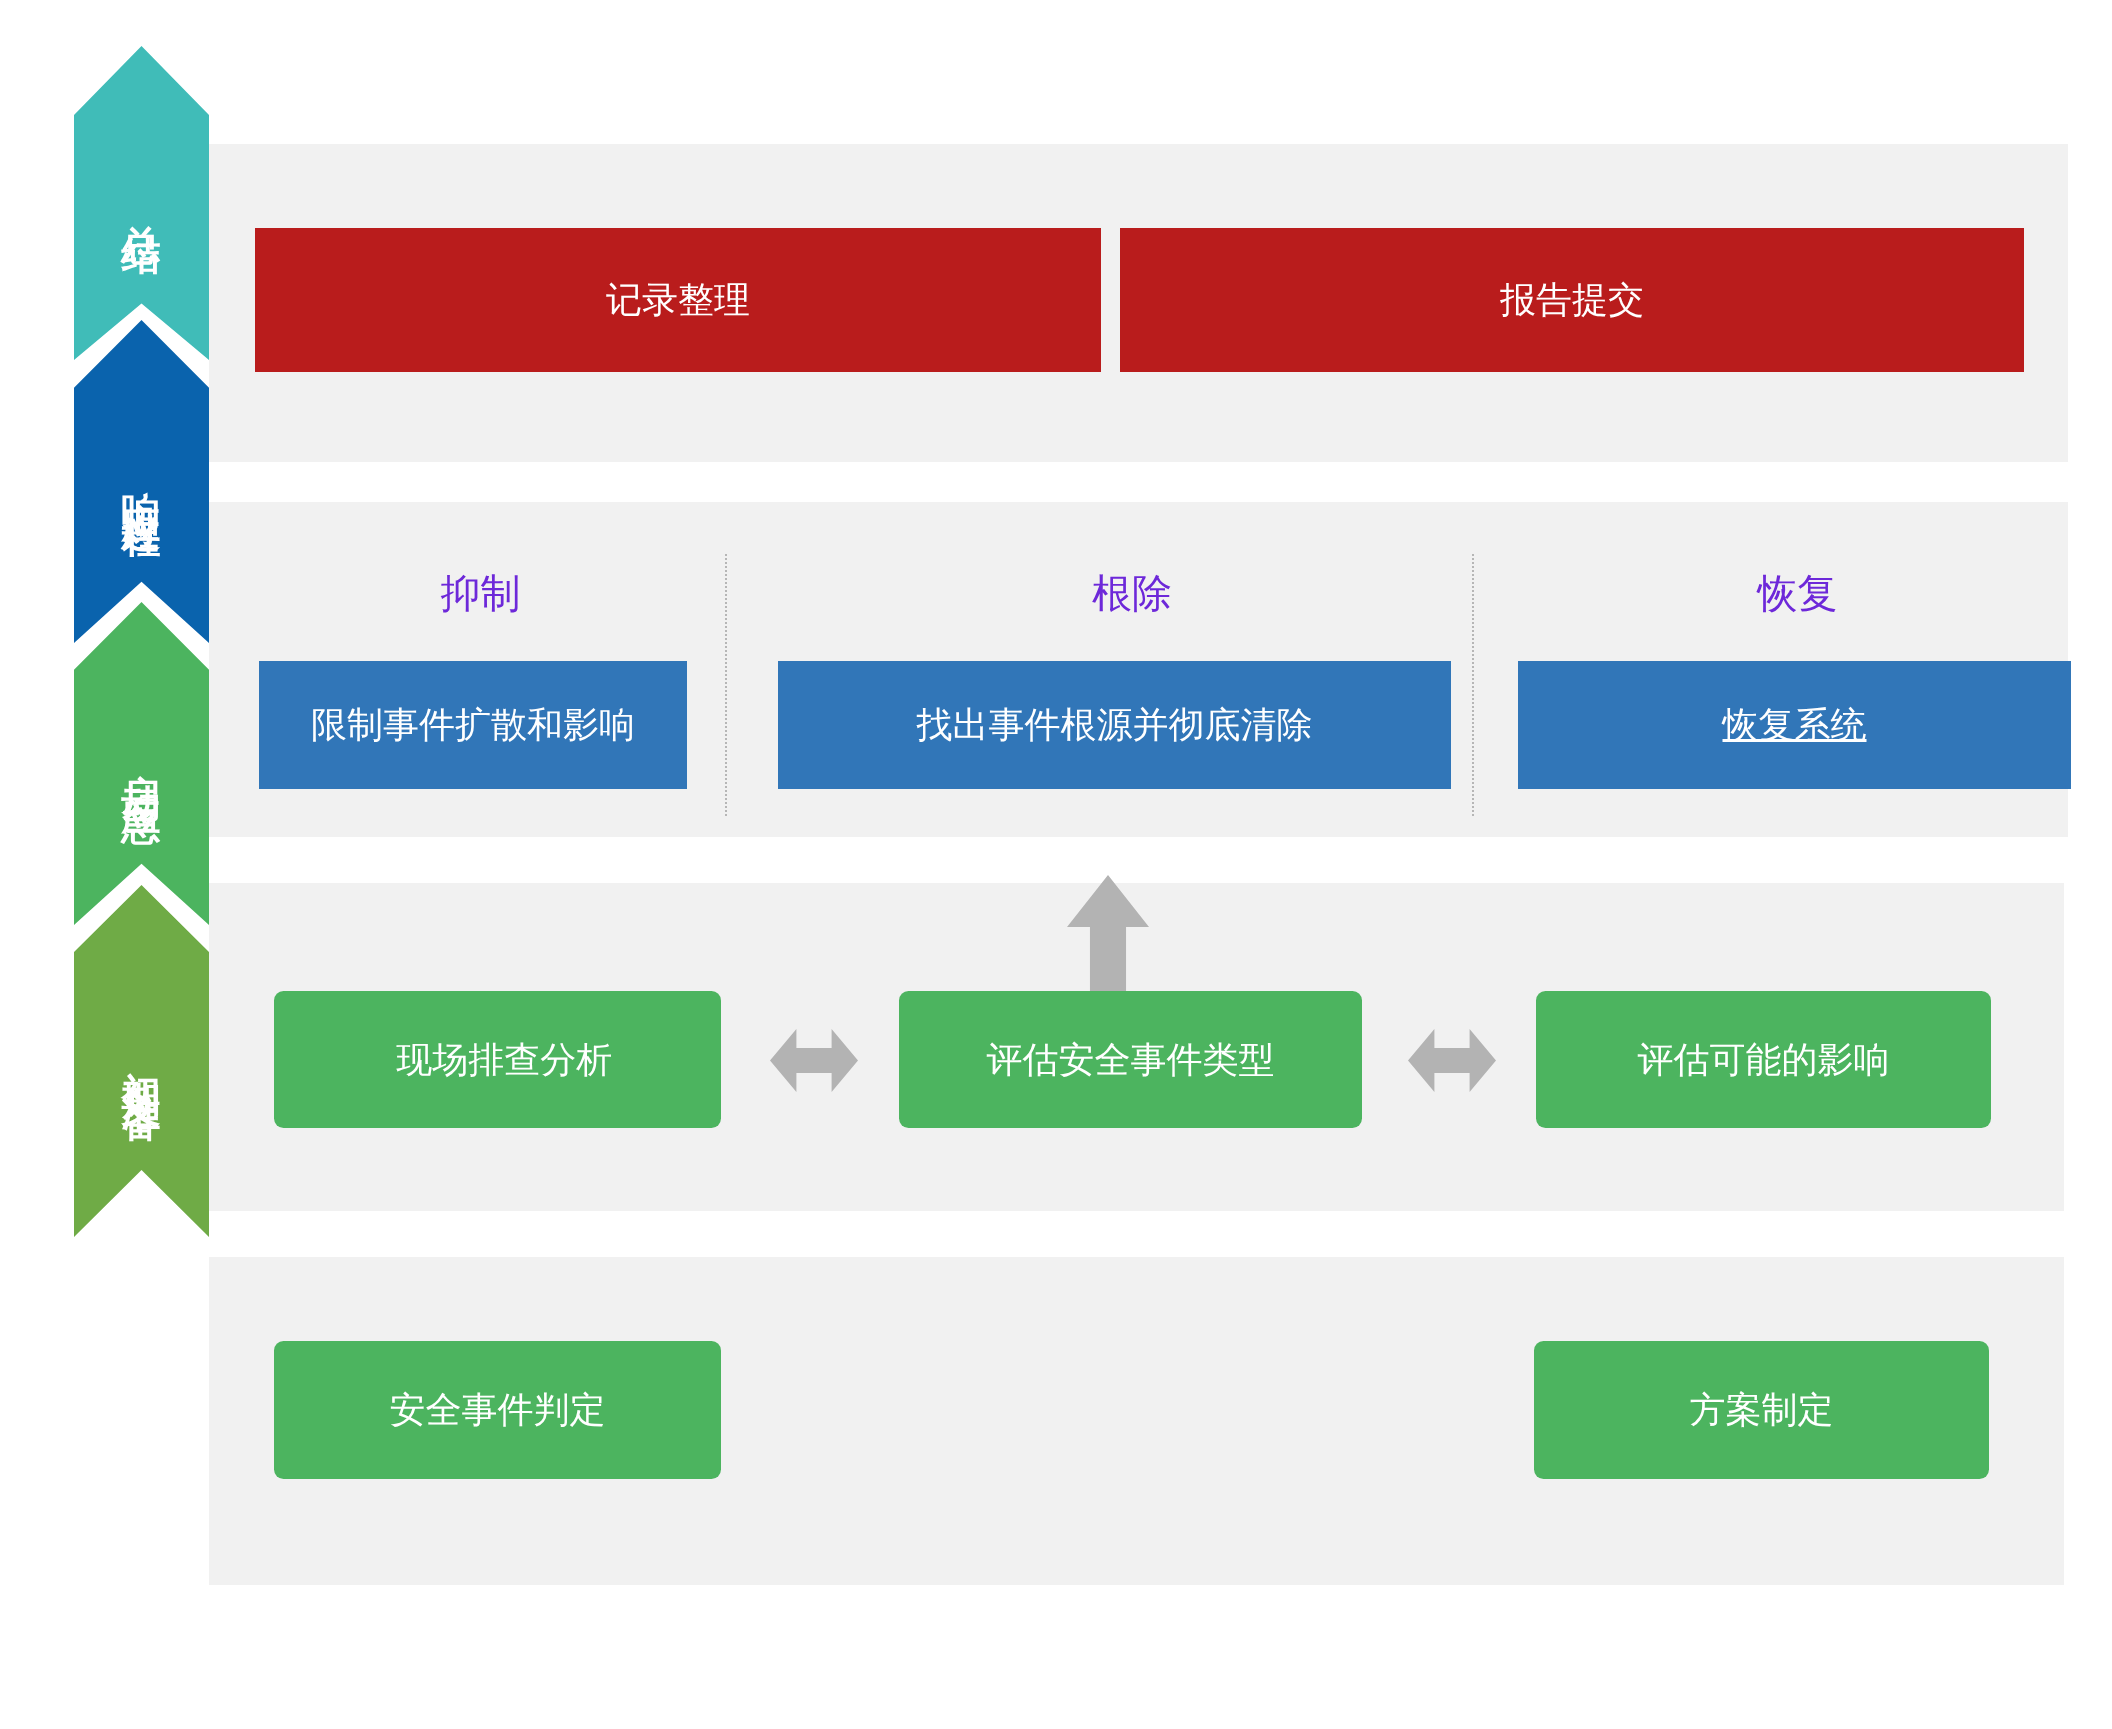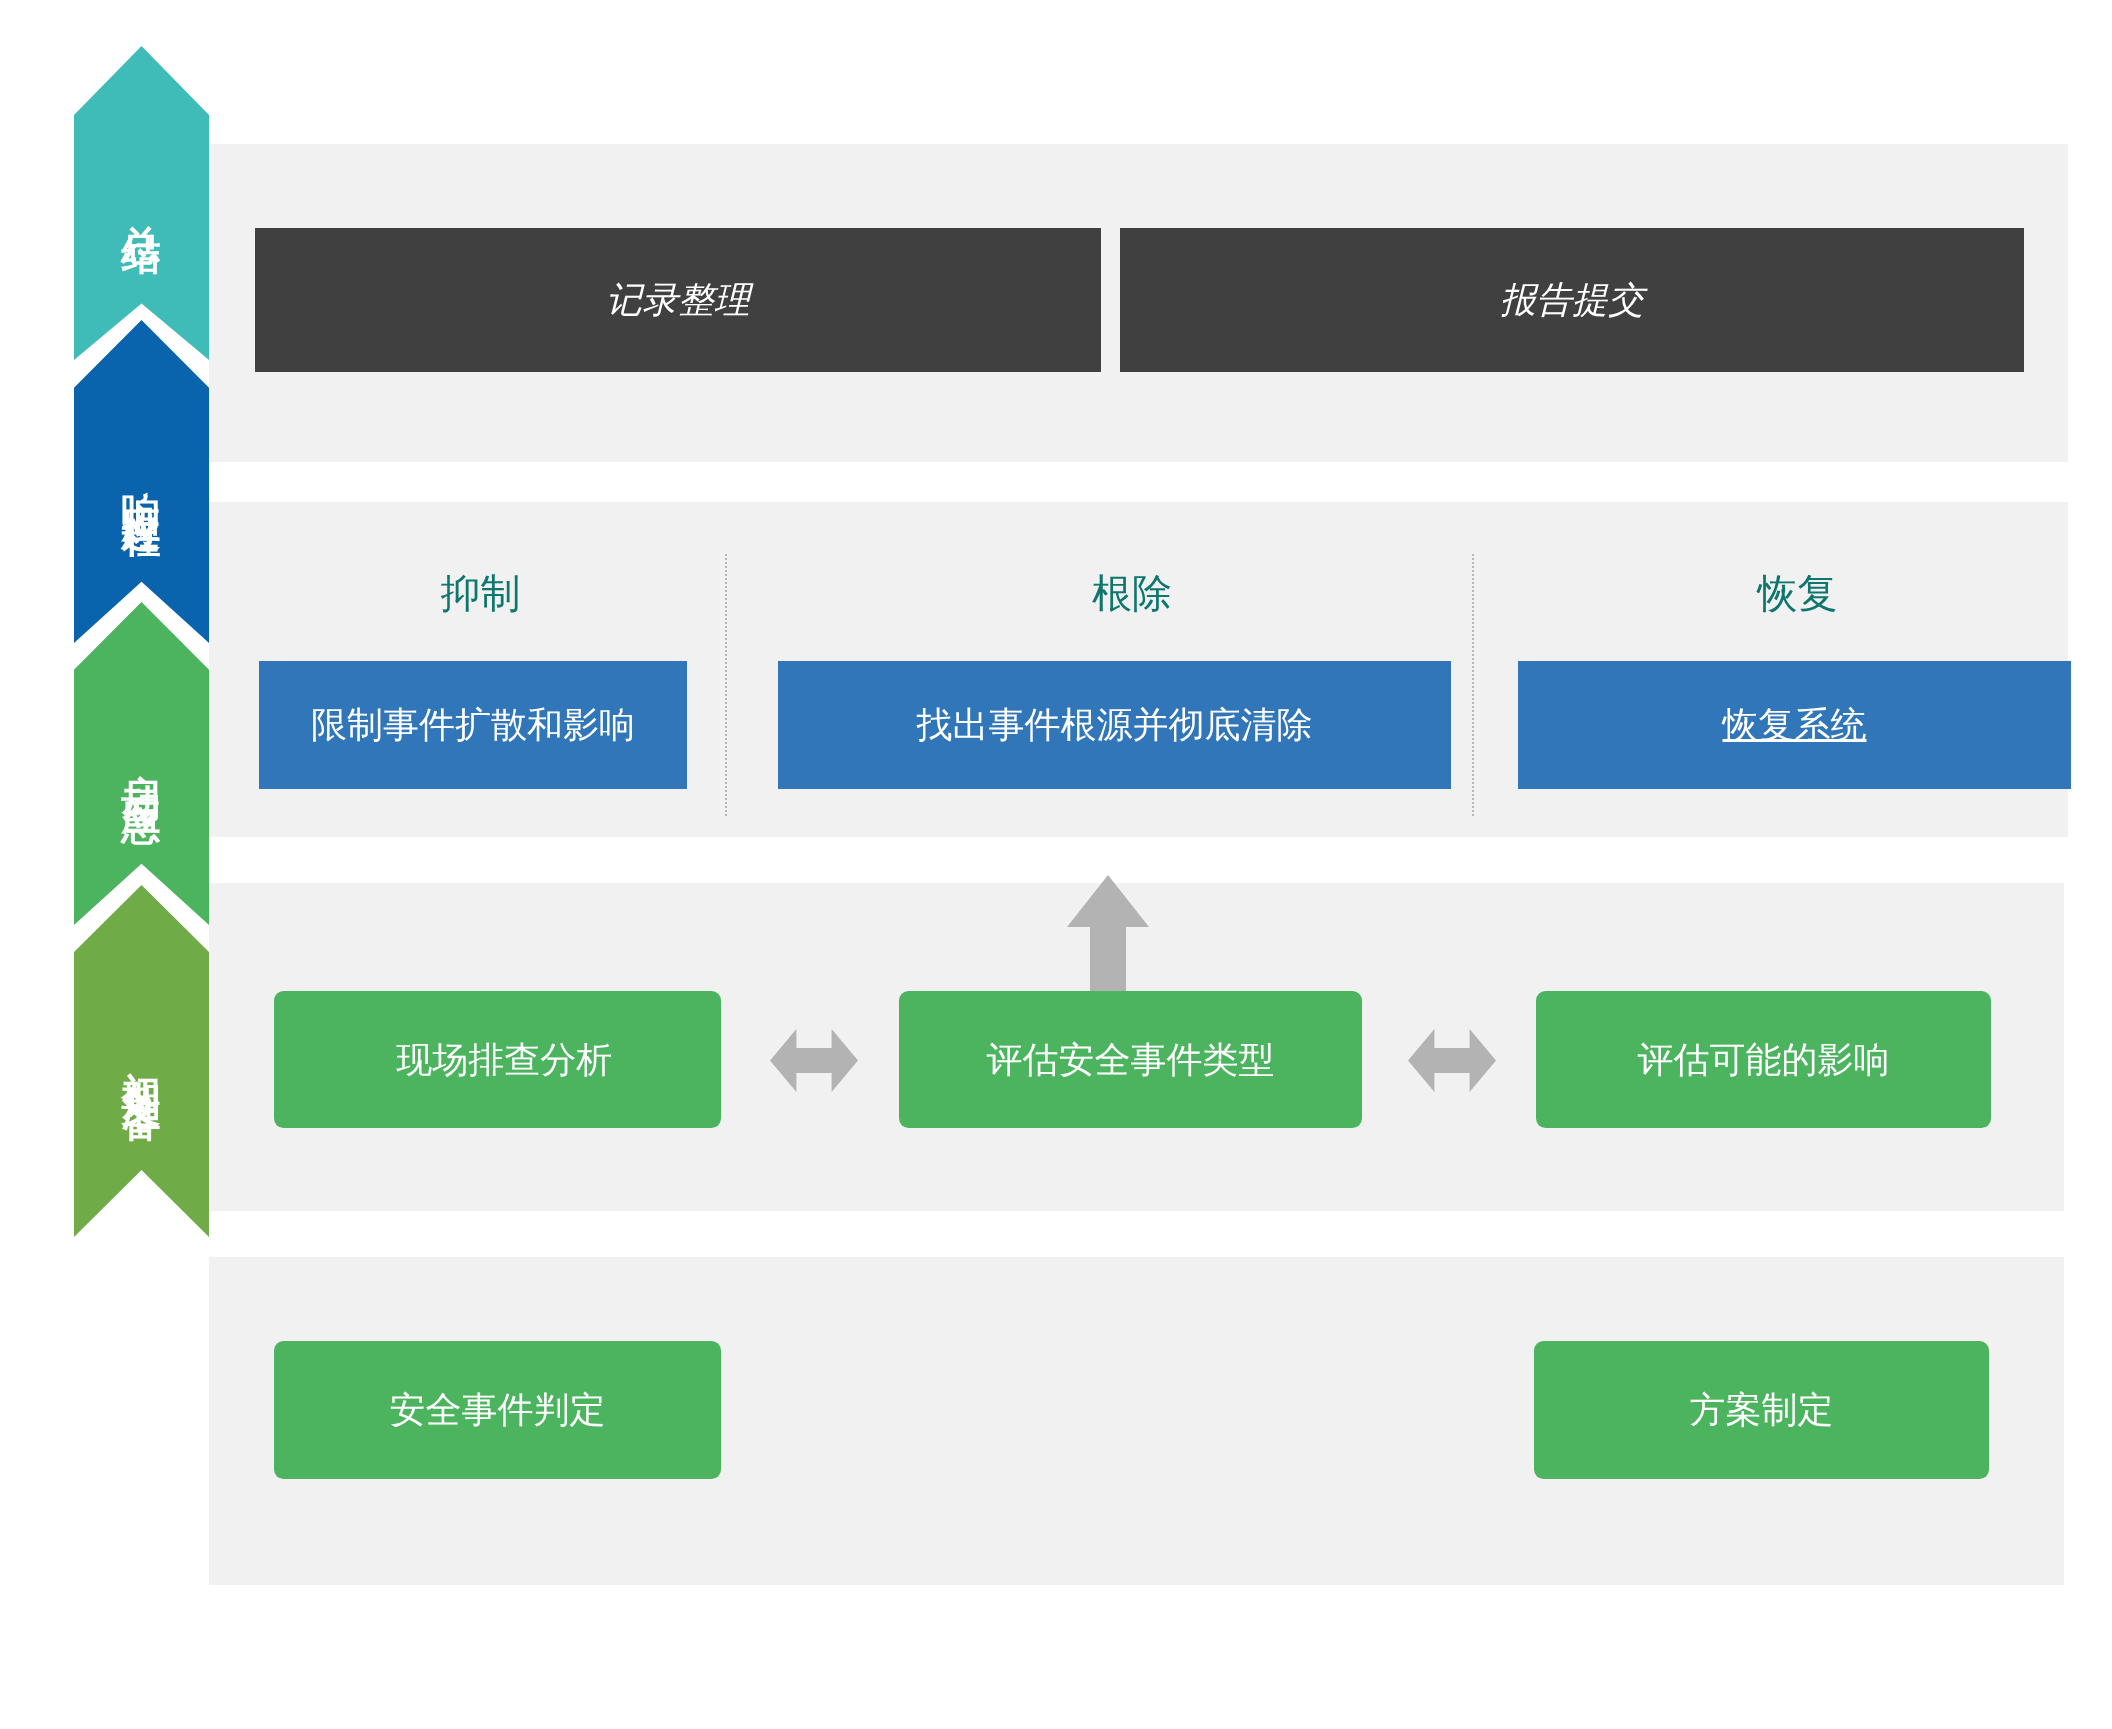--- a/index.html
+++ b/index.html
@@ -33,30 +33,30 @@
   .panel{position:absolute;background:#f1f1f1;}
   .panel-summary {left:209px;top:144px; width:1859px;height:318px;}
   .panel-response{left:209px;top:502px; width:1859px;height:335px;}
   .panel-startup {left:209px;top:883px; width:1855px;height:328px;}
   .panel-prep    {left:209px;top:1257px;width:1855px;height:328px;}
 
   
   .box{position:absolute;display:flex;align-items:center;justify-content:center;
        color:#ffffff;font-size:36px;line-height:1.1;text-align:center;
        padding:0 13.3px;box-sizing:border-box;}
-  .box.teal {background:#404040;font-style:italic;}
+  .box.teal {background:#b91c1c;}
   .box.blue {background:#3176b8;}
   .box.green{background:#4cb45f;border-radius:9.5px;}
 
   
   .b-record{left:255px;top:228px;width:846px;height:144px;}
   .b-report{left:1120px;top:228px;width:904px;height:144px;}
 
   
-  .sub-head{position:absolute;color:#0f766e;font-size:40px;line-height:1;
+  .sub-head{position:absolute;color:#6d28d9;font-size:40px;line-height:1;
             text-align:center;white-space:nowrap;}
   .h-contain{left:276px;top:573px;width:409px;}
   .h-eradicate{left:856px;top:573px;width:552px;}
   .h-recover{left:1598px;top:573px;width:399px;}
 
   .b-contain{left:259px;top:661px;width:428px;height:128px;}
   .b-eradicate{left:778px;top:661px;width:673px;height:128px;}
   .b-recover{left:1518px;top:661px;width:553px;height:128px;text-decoration:underline;}
 
   .vdiv{position:absolute;width:0;border-left:2.9px dotted #b6b6b6;}

